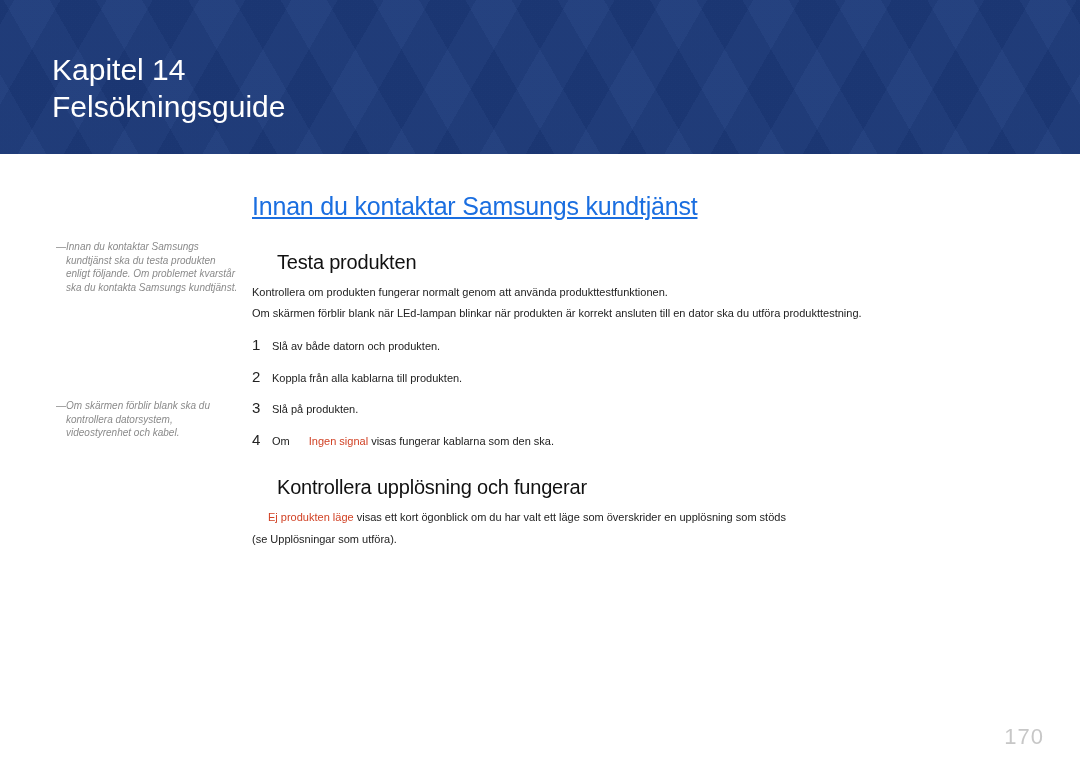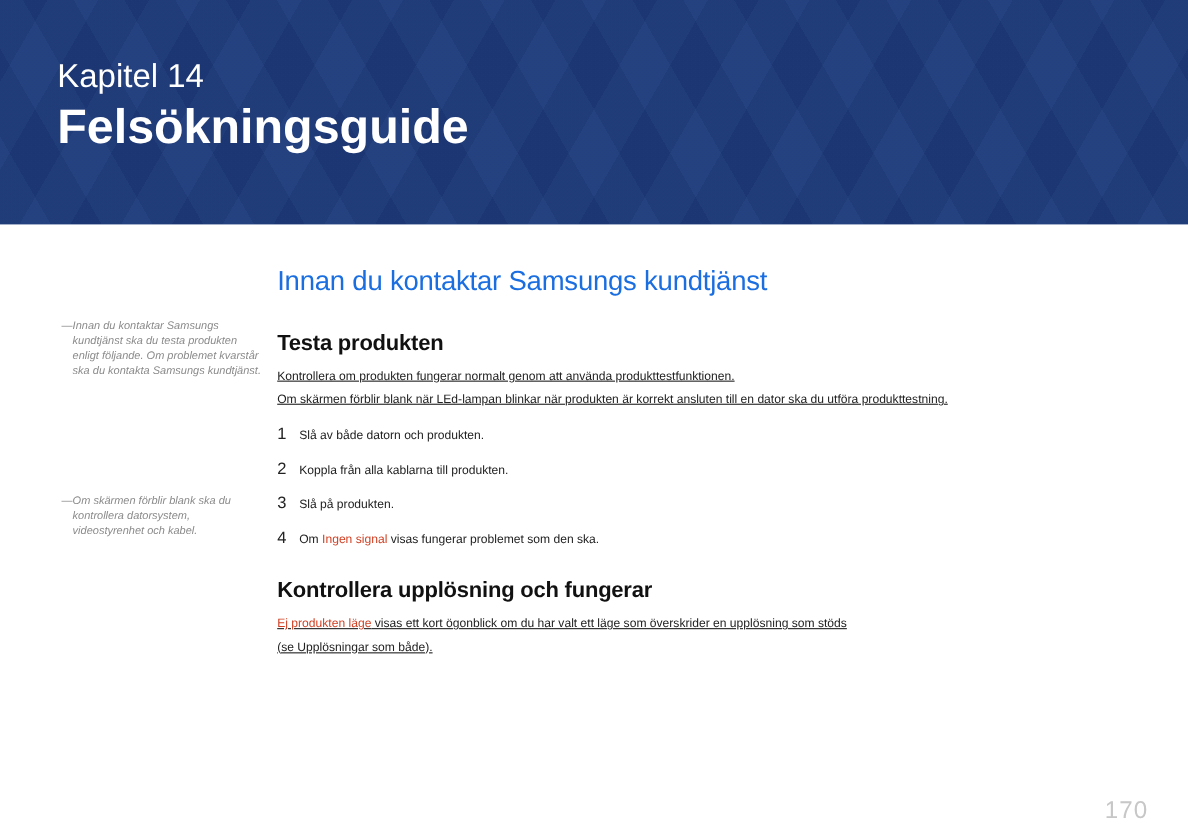--- a/index.html
+++ b/index.html
@@ -6,21 +6,21 @@
 body {
   width: 1080px;
   height: 763px;
   font-family: -apple-system, BlinkMacSystemFont, "Segoe UI", Arial, sans-serif;
   background: #fff;
   position: relative;
   overflow: hidden;
 }
 .hero {
   width: 100%;
-  height: 204px;
+  height: 154px;
   background: #1d3a7a;
   position: relative;
   overflow: hidden;
 }
 .hero-pattern {
   position: absolute;
   top: 0; left: 0; right: 0; bottom: 0;
   background:
     repeating-linear-gradient(60deg, rgba(255,255,255,0.02) 0 40px, rgba(0,0,0,0.03) 40px 80px),
     repeating-linear-gradient(-60deg, rgba(255,255,255,0.02) 0 40px, rgba(0,0,0,0.03) 40px 80px);
@@ -30,22 +30,22 @@
   left: 52px;
   top: 52px;
   color: #fff;
 }
 .chapter-label {
   font-size: 30px;
   font-weight: 400;
   line-height: 1.2;
 }
 .chapter-title {
-  font-size: 44px;
-  font-weight: 700;
+  font-size: 30px;
+  font-weight: 400;
   line-height: 1.25;
 }
 .content {
   display: flex;
   padding: 38px 56px 0 56px;
 }
 .sidebar {
   width: 182px;
   flex: 0 0 182px;
   margin-right: 14px;
@@ -71,34 +71,35 @@
 }
 .main {
   flex: 1;
 }
 .section-title {
   color: #1a6ee0;
   font-size: 25px;
   font-weight: 400;
   margin-bottom: 30px;
   letter-spacing: -0.2px;
+  text-decoration: underline;
 }
 .sub-title {
   color: #111;
   font-size: 20px;
-  font-weight: 700;
+  font-weight: 400;
   margin-bottom: 10px;
   letter-spacing: -0.2px;
+  margin-left: 25px;
 }
 .body-text {
   font-size: 11px;
   color: #222;
   line-height: 1.55;
   margin-bottom: 4px;
-  text-decoration: underline;
 }
 .steps {
   margin-top: 14px;
 }
 .step-row {
   display: flex;
   align-items: flex-start;
   margin-bottom: 12px;
 }
 .step-num {
@@ -109,21 +110,21 @@
   font-weight: 400;
 }
 .step-text {
   font-size: 11px;
   color: #222;
   line-height: 1.6;
   padding-top: 2px;
   text-align: center;
 }
 .section-gap { margin-top: 26px; }
-.redterm { color: #d14124; }
+.redterm { color: #d14124; margin-left: 16px; }
 .page-num {
   position: absolute;
   right: 36px;
   bottom: 13px;
   font-size: 22px;
   color: #c7c7c7;
   font-weight: 300;
   letter-spacing: 1px;
 }
 </style>
@@ -167,27 +168,27 @@
         <div class="step-num">2</div>
         <div class="step-text">Koppla från alla kablarna till produkten.</div>
       </div>
       <div class="step-row">
         <div class="step-num">3</div>
         <div class="step-text">Slå på produkten.</div>
       </div>
       <div class="step-row">
         <div class="step-num">4</div>
         <div class="step-text">
-          <span>Om </span><span class="redterm">Ingen signal</span><span> visas fungerar problemet som den ska.</span>
+          <span>Om </span><span class="redterm">Ingen signal</span><span> visas fungerar kablarna som den ska.</span>
         </div>
       </div>
     </div>
 
     <h2 class="sub-title section-gap">Kontrollera upplösning och fungerar</h2>
     <p class="body-text">
       <span class="redterm">Ej produkten läge</span><span> visas ett kort ögonblick om du har valt ett läge som överskrider en upplösning som stöds</span>
     </p>
-    <p class="body-text">(se Upplösningar som både).</p>
+    <p class="body-text">(se Upplösningar som utföra).</p>
   </div>
 
 </div>
 
 <div class="page-num">170</div>
 
 </body></html>

